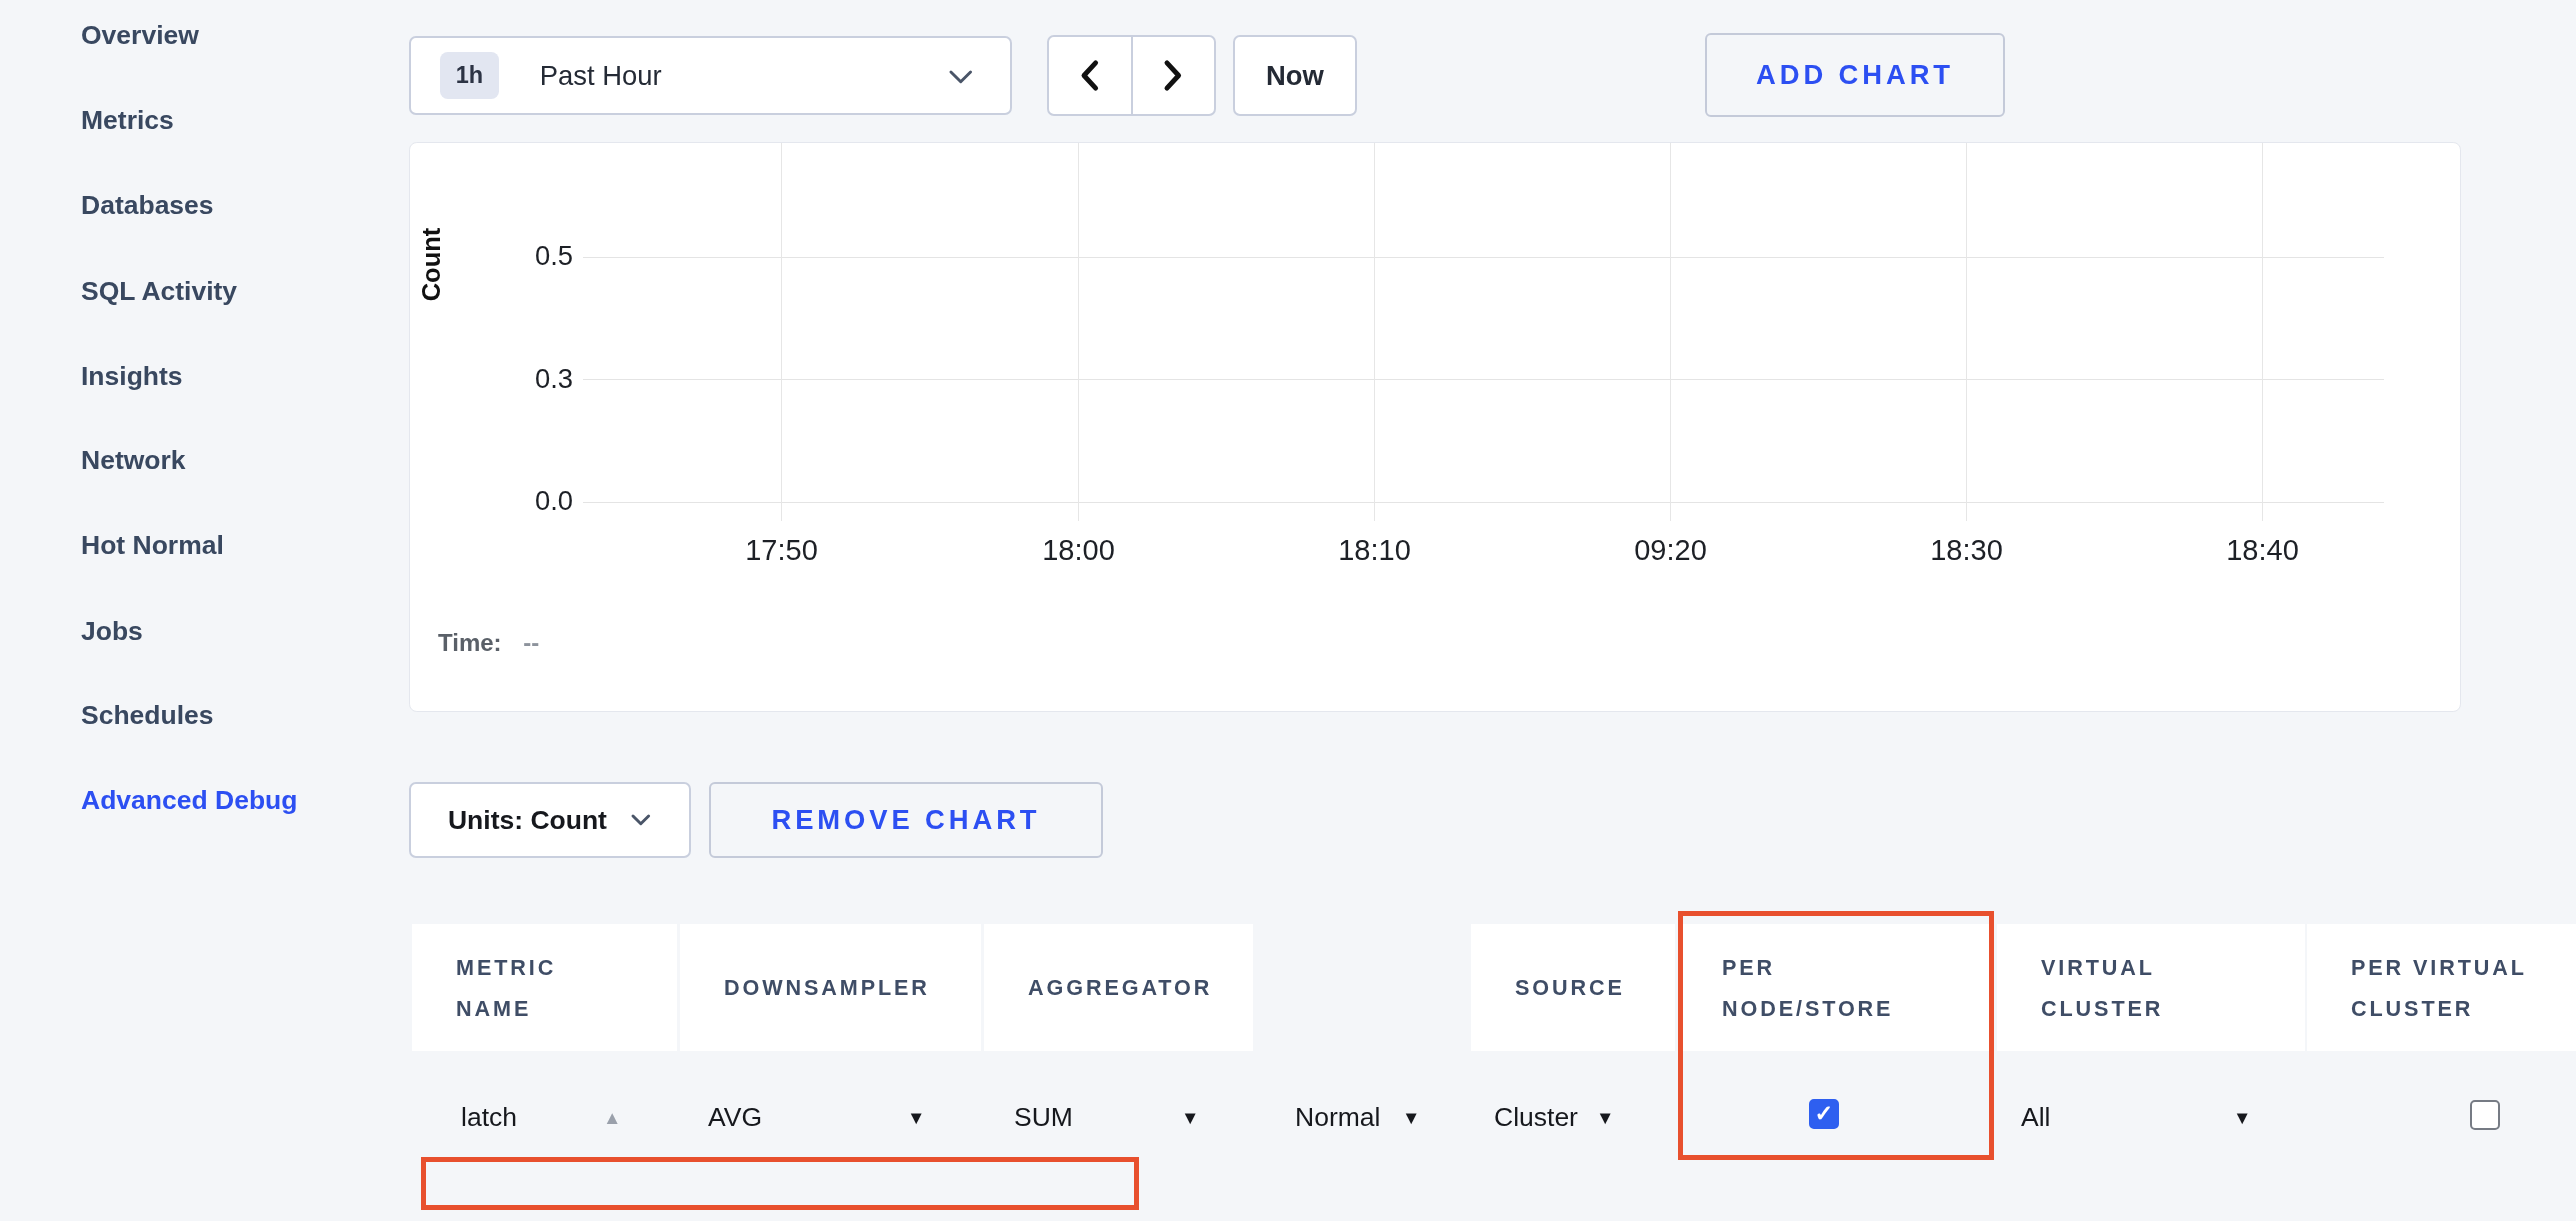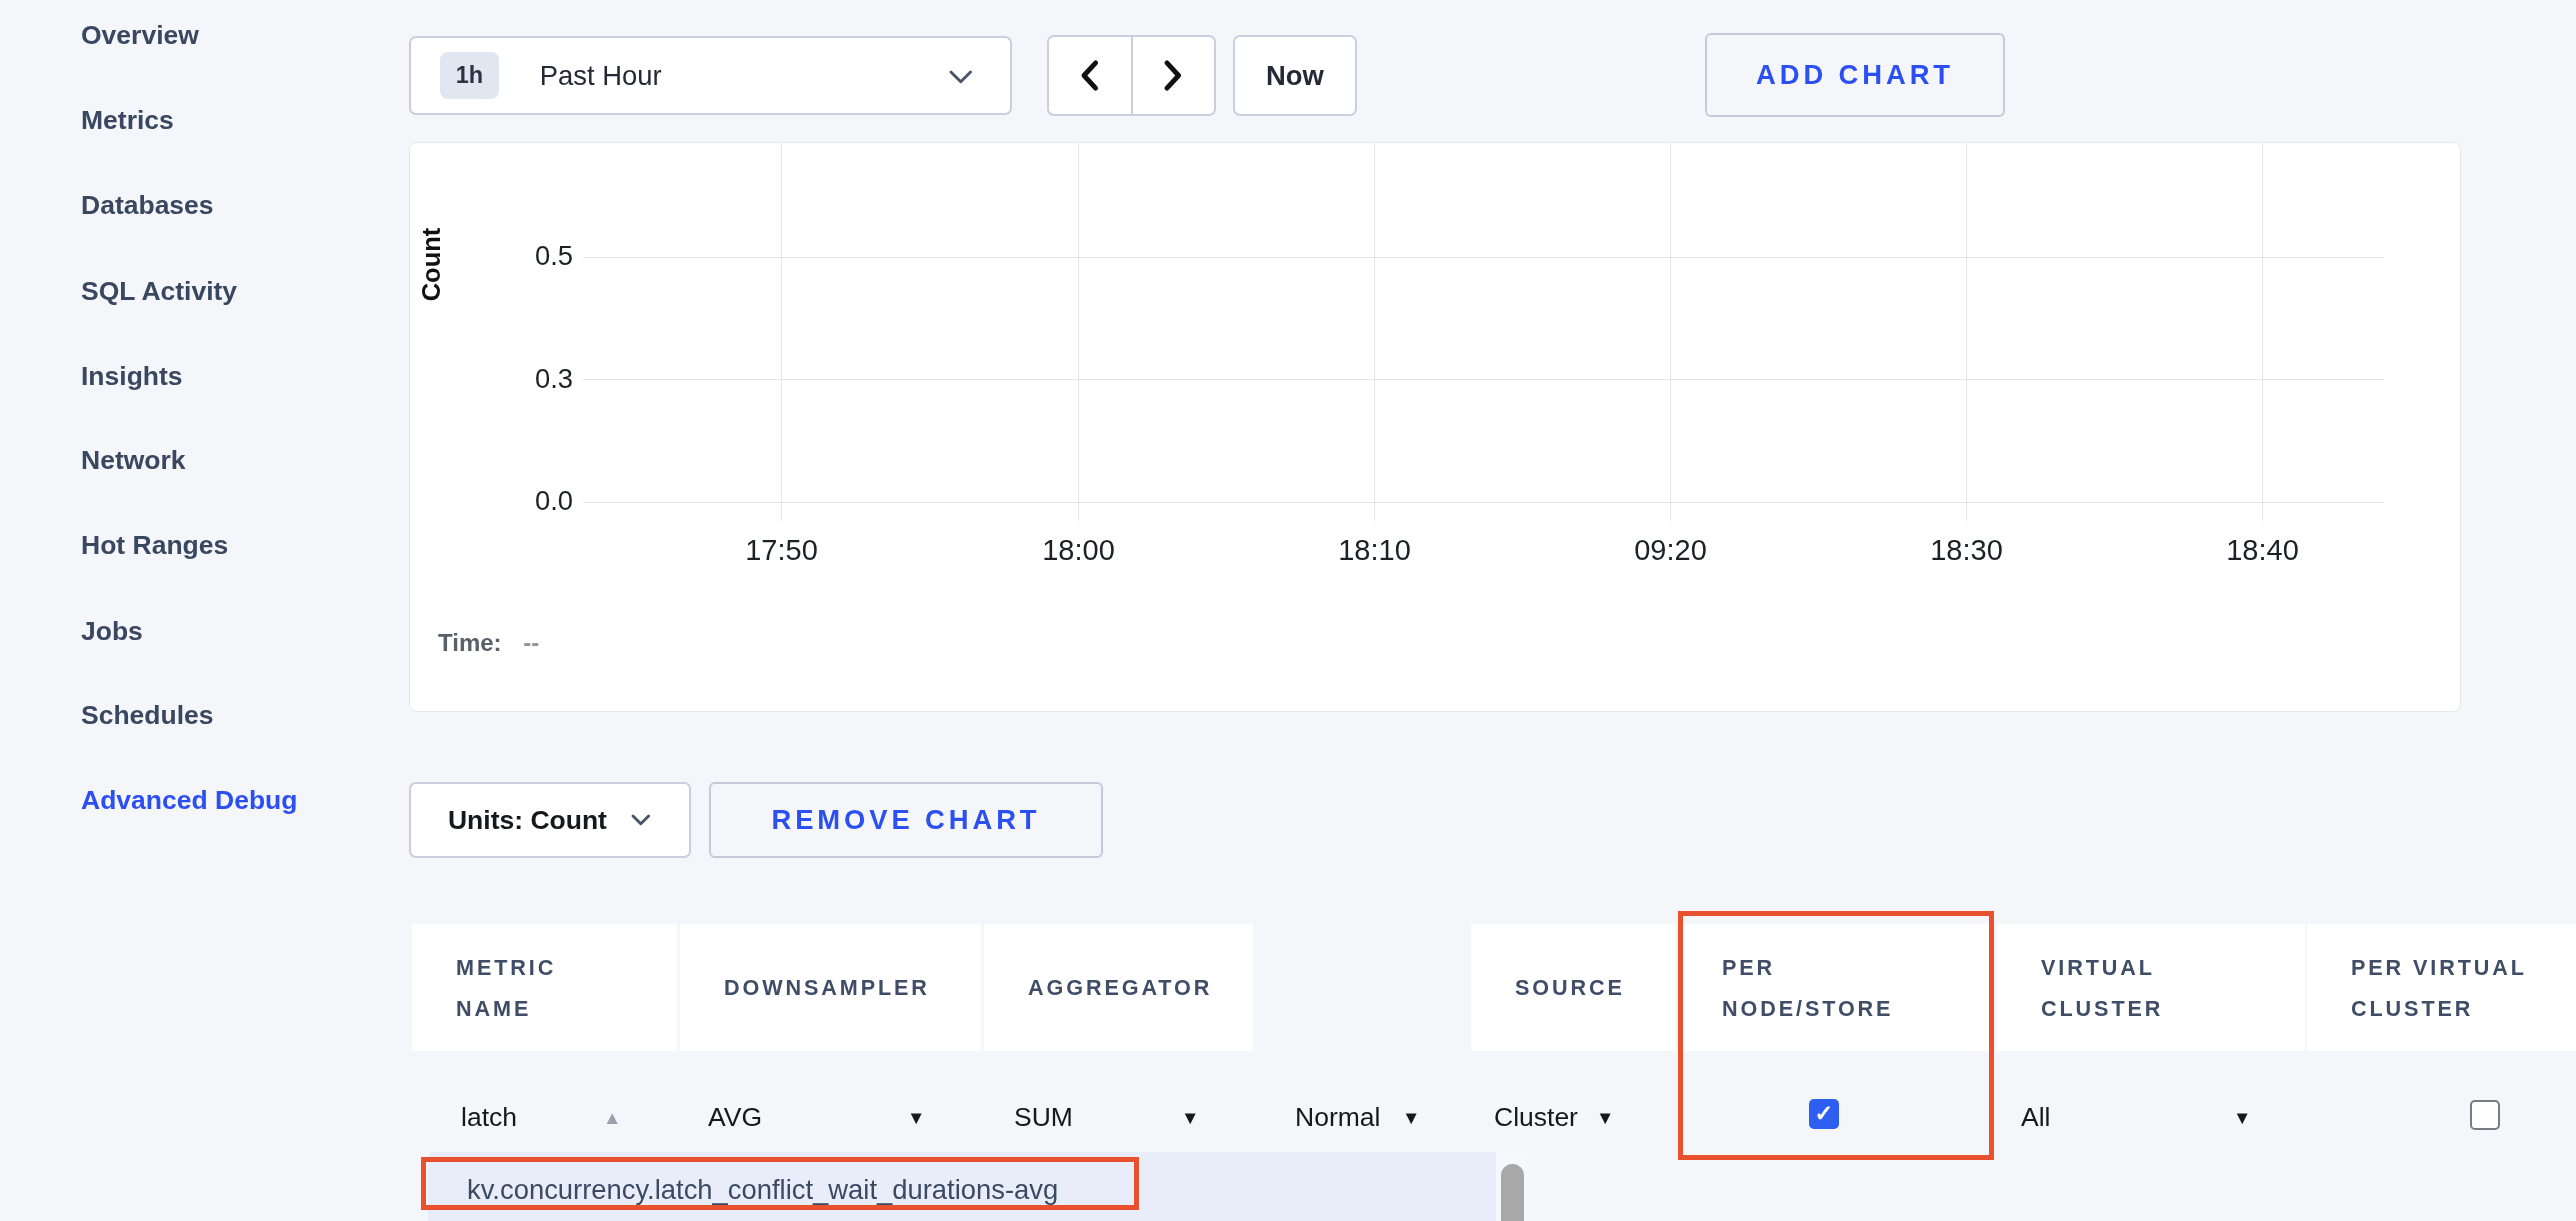--- a/index.html
+++ b/index.html
@@ -99,21 +99,21 @@
 
 <div class="screen" style="--accent: #2c4ff2; --check-blue: #2e5ff0; --red: #e8502e;">
 
   <nav class="sidebar">
     <div class="nav-item" style="top:15.7px">Overview</div>
     <div class="nav-item" style="top:101px">Metrics</div>
     <div class="nav-item" style="top:186px">Databases</div>
     <div class="nav-item" style="top:272px">SQL Activity</div>
     <div class="nav-item" style="top:357px">Insights</div>
     <div class="nav-item" style="top:441px">Network</div>
-    <div class="nav-item" style="top:526px">Hot Ranges</div>
+    <div class="nav-item" style="top:526px">Hot Normal</div>
     <div class="nav-item" style="top:612px">Jobs</div>
     <div class="nav-item" style="top:696px">Schedules</div>
     <div class="nav-item active" style="top:781px">Advanced Debug</div>
   </nav>
 
   <div class="btn timepicker">
     <span class="time-badge">1h</span>
     <span class="time-label">Past Hour</span>
     <svg class="chev-down" width="25.5" height="15.7" viewBox="0 0 26 16">
       <polyline points="3,3 13,13 23,3" fill="none" stroke="#4a5568" stroke-width="3" stroke-linecap="round" stroke-linejoin="round"></polyline>
@@ -219,24 +219,18 @@
 
   <div class="ctl" style="left:2021px">All</div>
   <div class="ctl" style="left:2233px">
       <span class="tri">▼</span>
     </div>
 
   <div class="checkbox" style="left:2470px; top:1100px;">
     
   </div>
 
-  <div class="dropdown-panel">
-    <div class="dd-item">kv.concurrency.latch_conflict_wait_durations-avg</div>
-    <div class="dd-scroll-track">
-      <div class="dd-scroll-thumb"></div>
-    </div>
-  </div>
 
   <div class="red-box red-box-column"></div>
   <div class="red-box red-box-suggestion"></div>
 
 </div>
 
 
 </body></html>

